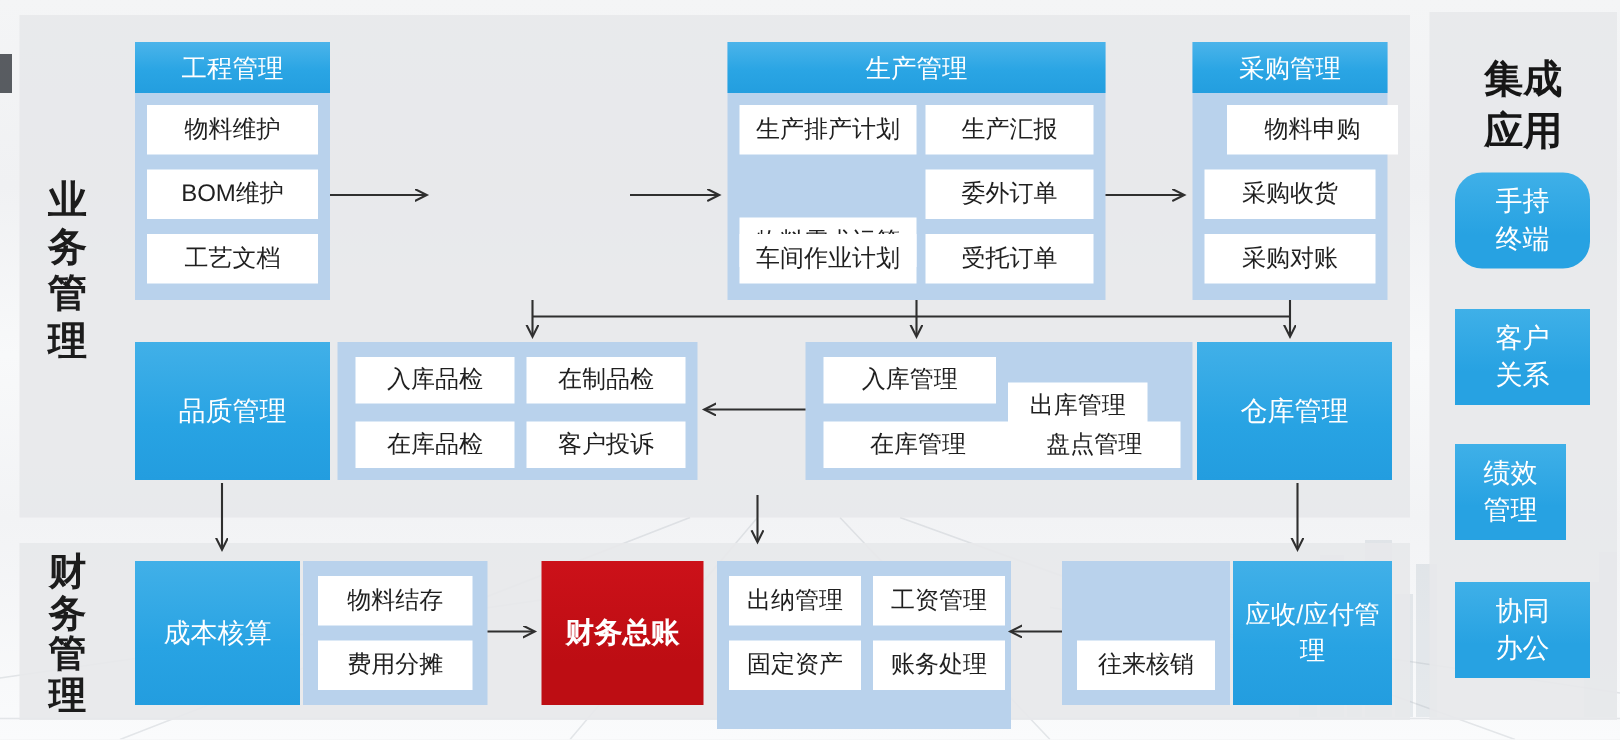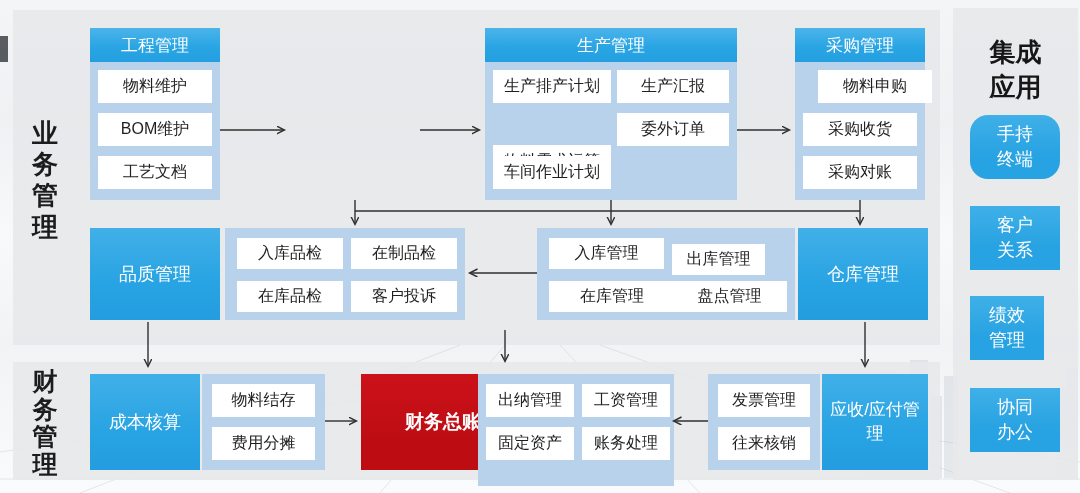--- a/index.html
+++ b/index.html
@@ -27,21 +27,21 @@
     position:absolute;background:#ffffff;color:#1f1f1f;font-size:16px;
     display:flex;align-items:center;justify-content:center;white-space:nowrap;
   }
   .bigblue{
     position:absolute;background:linear-gradient(180deg,#41b0e8 0%,#28a3e3 60%,#239ddf 100%);
     color:#fff;font-size:18px;display:flex;align-items:center;justify-content:center;text-align:center;
   }
   .bigred{
     position:absolute;background:linear-gradient(180deg,#cc1119 0%,#bd0d13 70%);
     color:#fff;font-size:19px;font-weight:bold;
-    display:flex;align-items:center;justify-content:center;padding-left:28px;
+    display:flex;align-items:center;justify-content:center;
   }
   .int-title{
     position:absolute;color:#161616;font-size:26px;font-weight:bold;text-align:center;
     display:flex;align-items:flex-start;justify-content:center;
   }
   .int-title .wrap{display:inline-block;width:2.2em;word-break:break-all;line-height:1.35;}
   .intbox{
     position:absolute;background:linear-gradient(180deg,#3fb0e8 0%,#27a2e2 65%);
     color:#fff;font-size:18px;display:flex;align-items:center;justify-content:center;text-align:center;
   }
@@ -94,41 +94,42 @@
   </div>
 
 
   <div class="grp" style="left:485px;top:28px;width:252px;height:172px;">
     <div class="grp-hd">生产管理</div>
     <div class="wbox" style="left:8px;top:42px;width:118px;height:33px;">生产排产计划</div>
     <div class="wbox" style="left:132px;top:42px;width:112px;height:33px;font-family:Liberation Mono, monospace;">生产汇报</div>
     <div class="wbox" style="left:8px;top:85px;width:118px;height:33px;margin-top:32px;">物料需求运算</div>
     <div class="wbox" style="left:132px;top:85px;width:112px;height:33px;">委外订单</div>
     <div class="wbox" style="left:8px;top:128px;width:118px;height:33px;">车间作业计划</div>
+    <div class="wbox" style="left:132px;top:128px;width:112px;height:33px;">受托订单</div>
   </div>
 
   <div class="grp" style="left:795px;top:28px;width:130px;height:172px;">
     <div class="grp-hd">采购管理</div>
     <div class="wbox" style="left:8px;top:42px;width:114px;height:33px;margin-left:15px;">物料申购</div>
     <div class="wbox" style="left:8px;top:85px;width:114px;height:33px;">采购收货</div>
     <div class="wbox" style="left:8px;top:128px;width:114px;height:33px;">采购对账</div>
   </div>
 
   <div class="bigblue" style="left:90px;top:228px;width:130px;height:92px;">品质管理</div>
 
   <div class="grp" style="left:225px;top:228px;width:240px;height:92px;">
     <div class="wbox" style="left:12px;top:10px;width:106px;height:31px;">入库品检</div>
     <div class="wbox" style="left:126px;top:10px;width:106px;height:31px;">在制品检</div>
     <div class="wbox" style="left:12px;top:53px;width:106px;height:31px;">在库品检</div>
     <div class="wbox" style="left:126px;top:53px;width:106px;height:31px;">客户投诉</div>
   </div>
 
   <div class="grp" style="left:537px;top:228px;width:258px;height:92px;">
     <div class="wbox" style="left:12px;top:10px;width:115px;height:31px;">入库管理</div>
-    <div class="wbox" style="left:135px;top:16px;width:93px;height:31px;">出库管理</div>
+    <div class="wbox" style="left:135px;top:27px;width:93px;height:31px;">出库管理</div>
     <div class="wbox" style="left:12px;top:53px;width:126px;height:31px;">在库管理</div>
     <div class="wbox" style="left:135px;top:53px;width:115px;height:31px;">盘点管理</div>
   </div>
 
   <div class="bigblue" style="left:798px;top:228px;width:130px;height:92px;">仓库管理</div>
 
   <div class="bigblue" style="left:90px;top:374px;width:110px;height:96px;">成本核算</div>
 
   <div class="grp" style="left:202px;top:374px;width:123px;height:96px;">
     <div class="wbox" style="left:10px;top:10px;width:103px;height:33px;">物料结存</div>
@@ -138,21 +139,20 @@
   <div class="bigred" style="left:361px;top:374px;width:108px;height:96px;">财务总账</div>
 
   <div class="grp" style="left:478px;top:374px;width:196px;height:112px;">
     <div class="wbox" style="left:8px;top:10px;width:88px;height:33px;">出纳管理</div>
     <div class="wbox" style="left:104px;top:10px;width:88px;height:33px;font-family:Liberation Serif, serif;">工资管理</div>
     <div class="wbox" style="left:8px;top:53px;width:88px;height:33px;">固定资产</div>
     <div class="wbox" style="left:104px;top:53px;width:88px;height:33px;">账务处理</div>
   </div>
 
   <div class="grp" style="left:708px;top:374px;width:112px;height:96px;">
-    <div class="wbox" style="left:10px;top:10px;width:92px;height:33px;">发票管理</div>
     <div class="wbox" style="left:10px;top:53px;width:92px;height:33px;">往来核销</div>
   </div>
 
   <div class="bigblue" style="left:822px;top:374px;width:106px;height:96px;">
     <span class="wrap2">应收/应付管理</span>
   </div>
 
   <div class="int-title" style="left:953px;top:35px;width:125px;">
     <span class="wrap">集成应用</span>
   </div>

